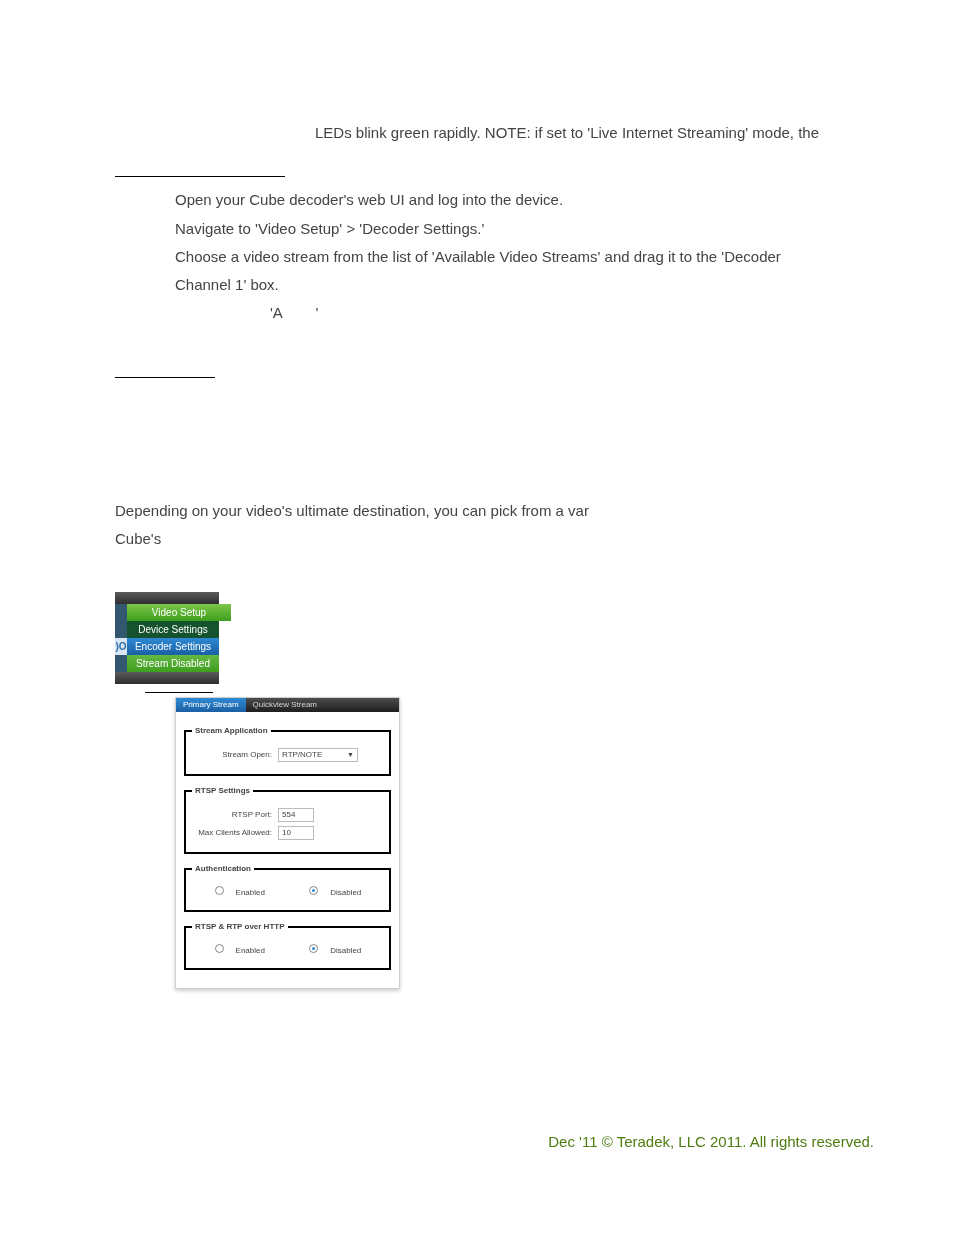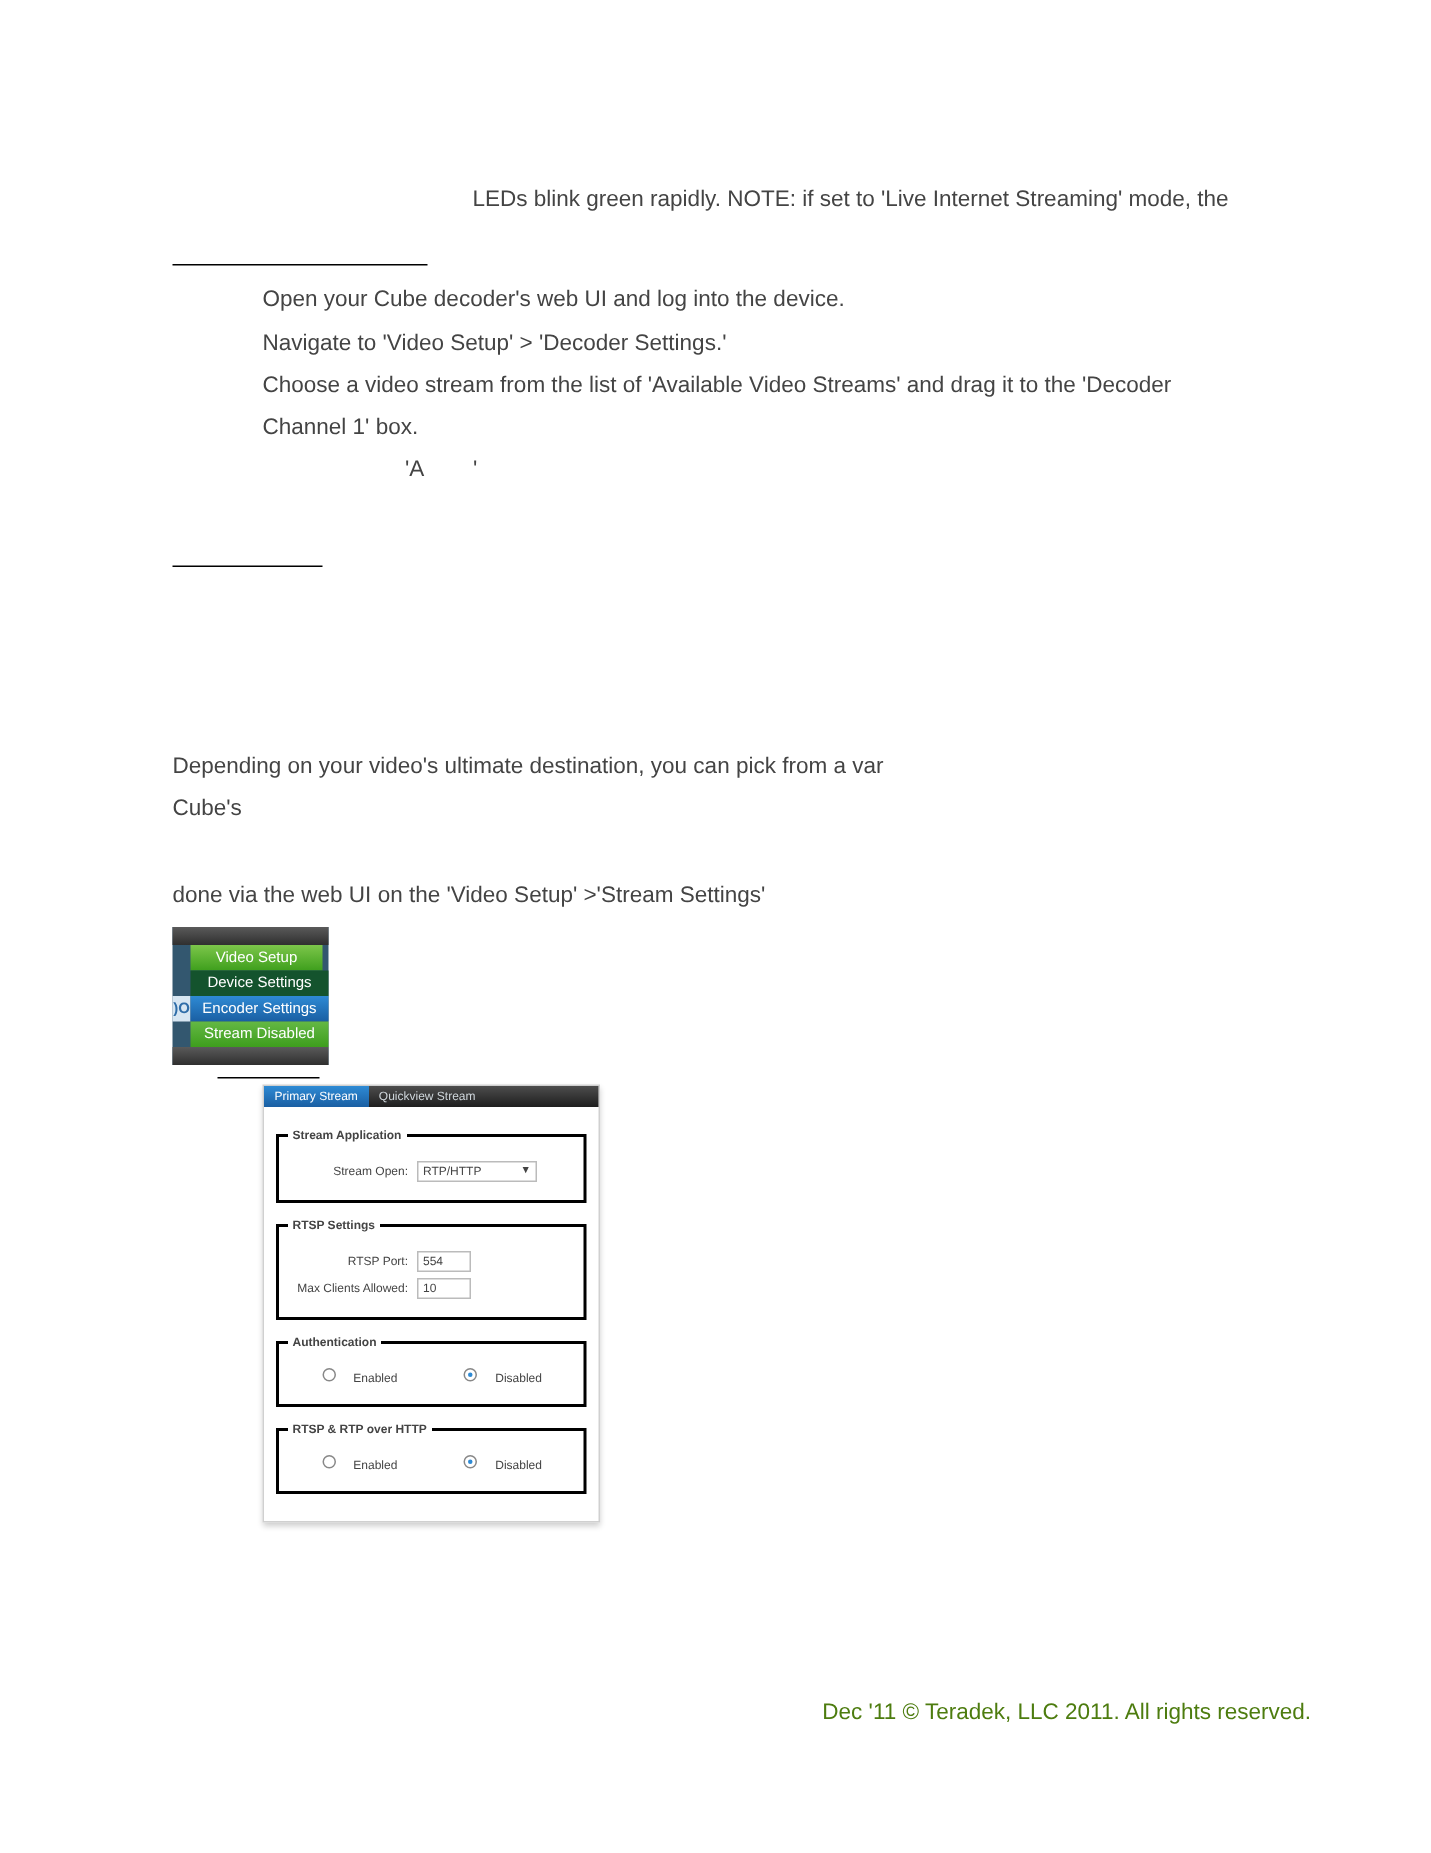--- a/index.html
+++ b/index.html
@@ -81,21 +81,21 @@
     background: #d7e6f2;
     color: #2f6da8;
     font-size: 10px;
     line-height: 17px;
     text-align: center;
     font-weight: bold;
   }
   .video-setup {
     background: linear-gradient(#7cc64a, #3f9f1d);
     margin-left: 12px;
-    width: 88px;
+    width: 104px;
   }
   .device-settings {
     background: #14532d;
     margin-left: 12px;
     width: 92px;
   }
   .encoder-settings {
     background: linear-gradient(#2e8ad4, #1a5fa3);
     width: 92px;
   }
@@ -236,21 +236,20 @@
 
   <div class="gap-80"></div>
 
   <div>
     <div class="para">Depending on your video's ultimate destination, you can pick from a var</div>
     <div class="para">Cube's</div>
   </div>
 
   <div class="gap-30"></div>
 
-  <div class="para">done via the web UI on the 'Video Setup' &gt;'Stream Settings'</div>
 
   <div class="sidemenu">
     <div class="top-row"></div>
     <div class="item video-setup">Video Setup</div>
     <div class="item device-settings">Device Settings</div>
     <div class="row-wrap">
       <div class="arrow">)O</div>
       <div class="item encoder-settings">Encoder Settings</div>
     </div>
     <div class="item stream-settings">Stream Disabled</div>
@@ -264,21 +263,21 @@
       <div class="tab active">Primary Stream</div>
       <div class="tab">Quickview Stream</div>
     </div>
     <div class="panel-body">
 
       <fieldset class="grp">
         <legend>Stream Application</legend>
         <div class="form-row">
           <span class="lbl">Stream Open:</span>
           <span class="sel">
-            <span>RTP/HTTP</span>
+            <span>RTP/NOTE</span>
             <span class="caret">▼</span>
           </span>
         </div>
       </fieldset>
 
       <fieldset class="grp">
         <legend>RTSP Settings</legend>
         <div class="form-row">
           <span class="lbl">RTSP Port:</span>
           <span class="inp">554</span>

